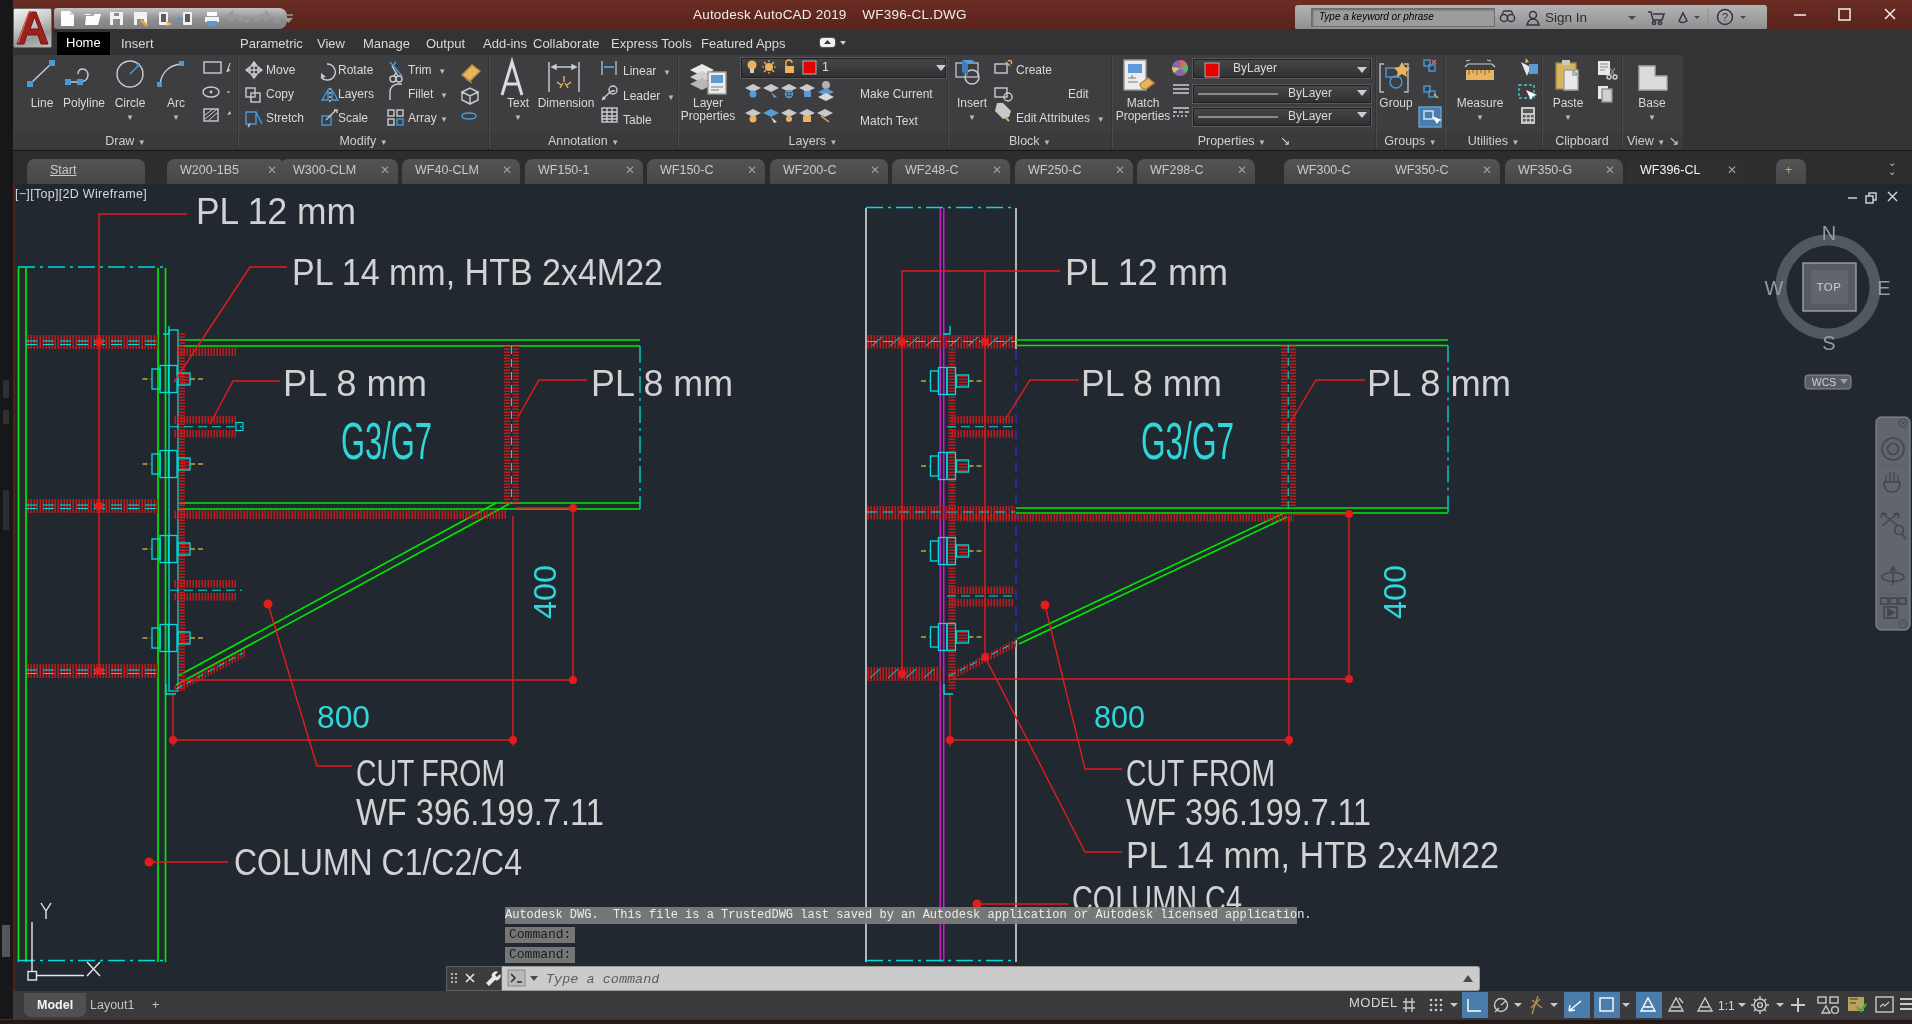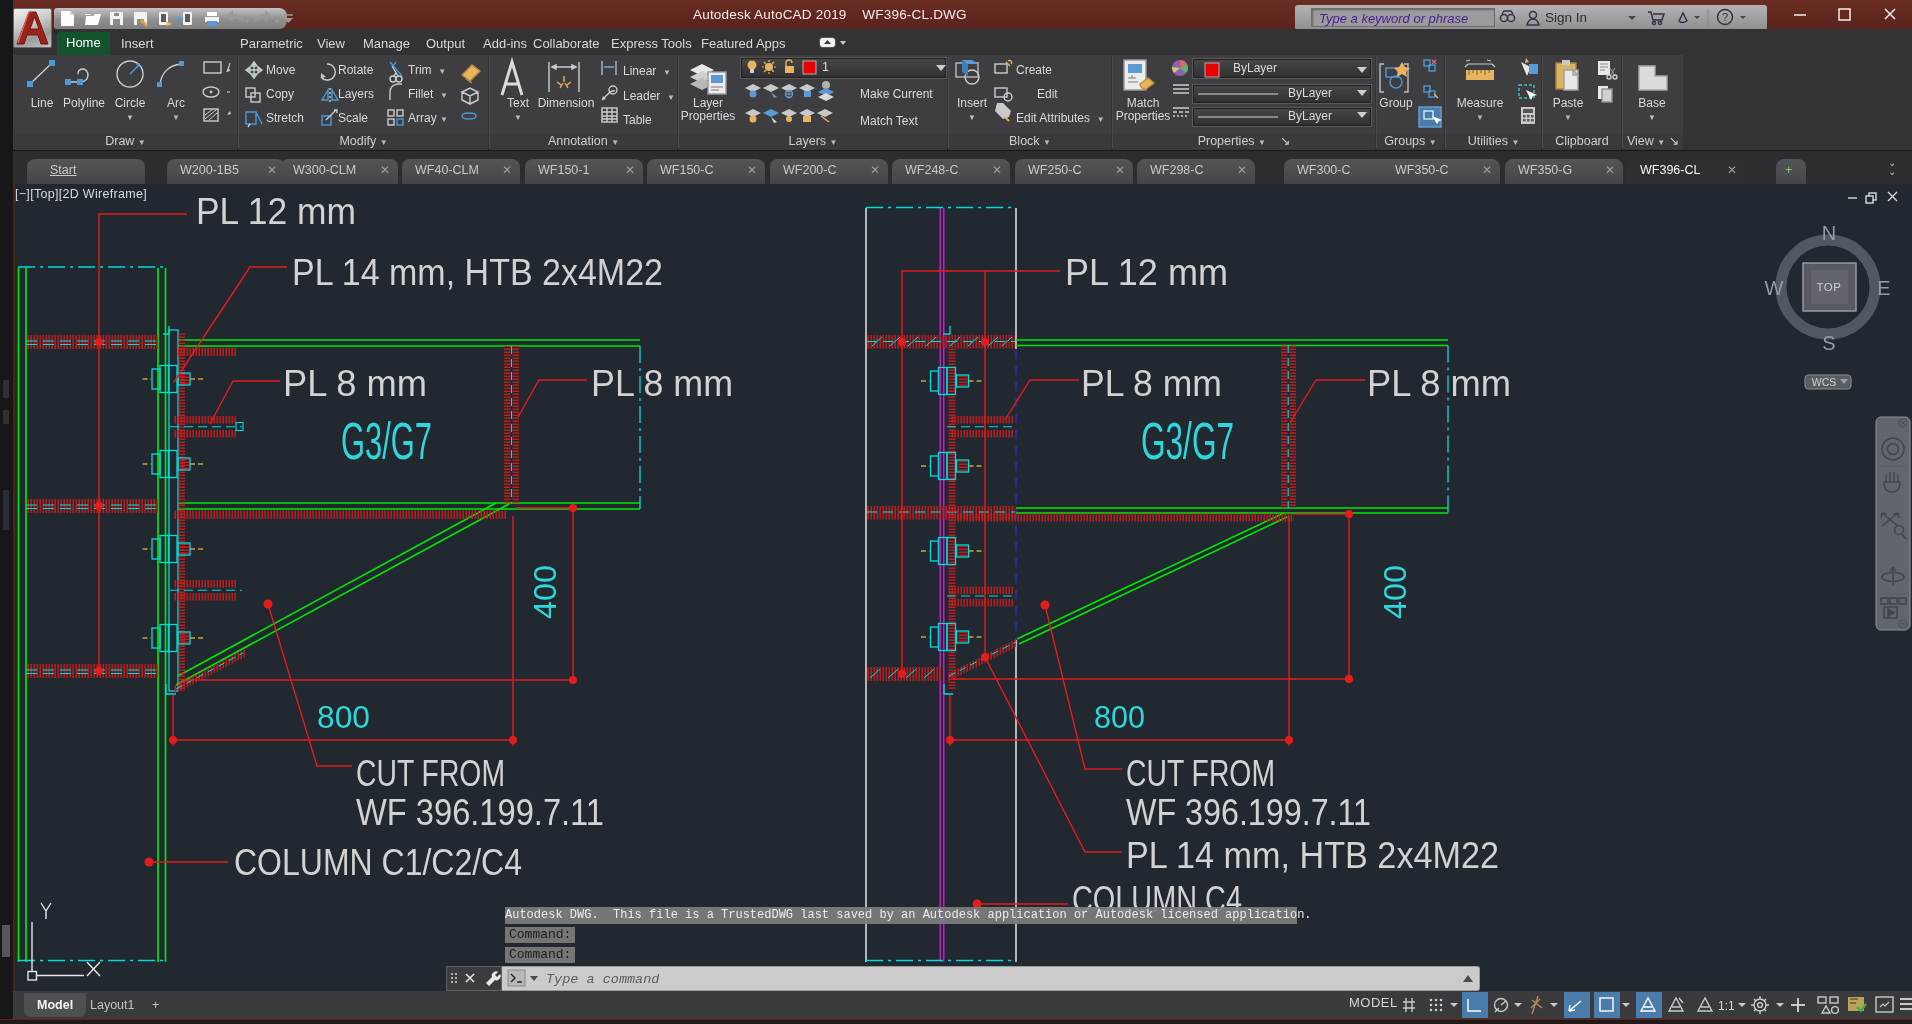--- a/index.html
+++ b/index.html
@@ -5,25 +5,25 @@
   * { margin:0; padding:0; box-sizing:border-box; }
   html,body { width:1912px; height:1024px; overflow:hidden; background:#17171a; }
   body { font-family:"Liberation Sans", sans-serif; position:relative; }
   .abs { position:absolute; }
   
   #titlebar { left:13px; top:0; width:1899px; height:29px; background:linear-gradient(#6b2d23,#59231c); }
   #qat { left:54px; top:8px; width:233px; height:21px; background:linear-gradient(#c2c2c2,#8f8f8f 55%,#7f7f7f); border-radius:3px 8px 8px 3px; }
   #apptitle { left:693px; top:7px; color:#f3ece9; font-size:13.5px; letter-spacing:.2px; }
   #searchband { left:1295px; top:5px; width:472px; height:25px; background:linear-gradient(#b3b3b3,#8f8f8f); border-radius:3px; }
   #searchinput { left:1311px; top:8px; width:184px; height:19px; background:#9c9c9c; border:1px solid #6e6e6e; box-shadow:inset 1px 1px 2px rgba(0,0,0,.35); }
-  #searchinput span { position:absolute; left:7px; top:2px; font-style:italic; color:#4c1d95; font-size:13px; }
+  #searchinput span { position:absolute; left:7px; top:2px; font-style:italic; color:#000000; font-size:10px; }
   
   #tabrow { left:13px; top:29px; width:1899px; height:26px; background:#333335; }
   .rtab { position:absolute; top:33px; height:22px; line-height:22px; color:#d9d9d9; font-size:13px; }
-  #tab-home { background:#14532d; color:#ffffff; padding:0 9px; top:32px; height:23px; }
+  #tab-home { background:#000000; color:#ffffff; padding:0 9px; top:32px; height:23px; }
   #tab-annotate { border:1px solid #6e6e6e; padding:0 24px; background:#38383a; top:42px; height:20px; line-height:19px;margin-top:44px; }
   
   #ribbon { left:13px; top:55px; width:1899px; height:95px; background:#3e3e40; border-bottom:1px solid #252527; }
   #ribbonempty { left:1683px; top:55px; width:229px; height:95px; background:#333335; }
   .psep { position:absolute; top:56px; width:2px; height:93px; background:#343436; border-right:1px solid #4a4a4c; }
   .ptitle { position:absolute; top:134px; height:16px; line-height:15px; text-align:center; color:#cfcfcf; font-size:12.5px; background:#3a3a3c; }
   .dn { font-size:8px; color:#b9b9b9; }
   .blabel { position:absolute; text-align:center; color:#d9d9d9; font-size:12px; line-height:13px; }
   .slabel { position:absolute; color:#d9d9d9; font-size:12px; line-height:16px; white-space:nowrap; }
   .combo { position:absolute; background:linear-gradient(#47474a,#2f2f31); border:1px solid #58585a; box-shadow:inset 0 0 0 1px #222; }
@@ -184,21 +184,21 @@
   <div class="blabel" style="left:498px;top:97px;width:40px;">Text<br><span class="dn">▼</span></div>
   <div class="blabel" style="left:537px;top:97px;width:58px;">Dimension</div>
   <div class="slabel" style="left:623px;top:63px;">Linear&nbsp;&nbsp;<span class="dn">▼</span></div>
   <div class="slabel" style="left:623px;top:88px;">Leader&nbsp;&nbsp;<span class="dn">▼</span></div>
   <div class="slabel" style="left:623px;top:112px;">Table</div>
   <div class="blabel" style="left:680px;top:97px;width:56px;">Layer<br>Properties</div>
   <div class="slabel" style="left:860px;top:86px;">Make Current</div>
   <div class="slabel" style="left:860px;top:113px;">Match Text</div>
   <div class="blabel" style="left:952px;top:97px;width:40px;">Insert<br><span class="dn">▼</span></div>
   <div class="slabel" style="left:1016px;top:62px;">Create</div>
-  <div class="slabel" style="left:1037px;top:86px;">Edit</div>
+  <div class="slabel" style="left:1068px;top:86px;">Edit</div>
   <div class="slabel" style="left:1016px;top:110px;">Edit Attributes&nbsp;&nbsp;<span class="dn">▼</span></div>
   <div class="blabel" style="left:1114px;top:97px;width:58px;">Match<br>Properties</div>
   <div class="blabel" style="left:1374px;top:97px;width:44px;">Group</div>
   <div class="blabel" style="left:1452px;top:97px;width:56px;">Measure<br><span class="dn">▼</span></div>
   <div class="blabel" style="left:1548px;top:97px;width:40px;">Paste<br><span class="dn">▼</span></div>
   <div class="blabel" style="left:1630px;top:97px;width:44px;">Base<br><span class="dn">▼</span></div>
 
   <div class="combo" style="left:740px;top:57px;width:207px;height:22px;"></div>
   <div class="combo" style="left:1192px;top:58px;width:180px;height:21px;"></div>
   <div class="combo" style="left:1192px;top:84px;width:180px;height:20px;"></div>

